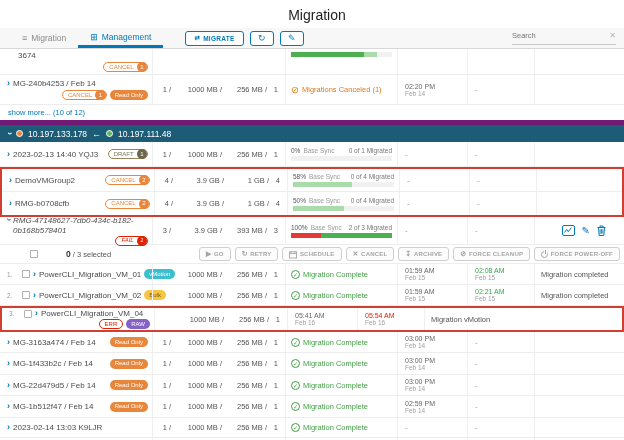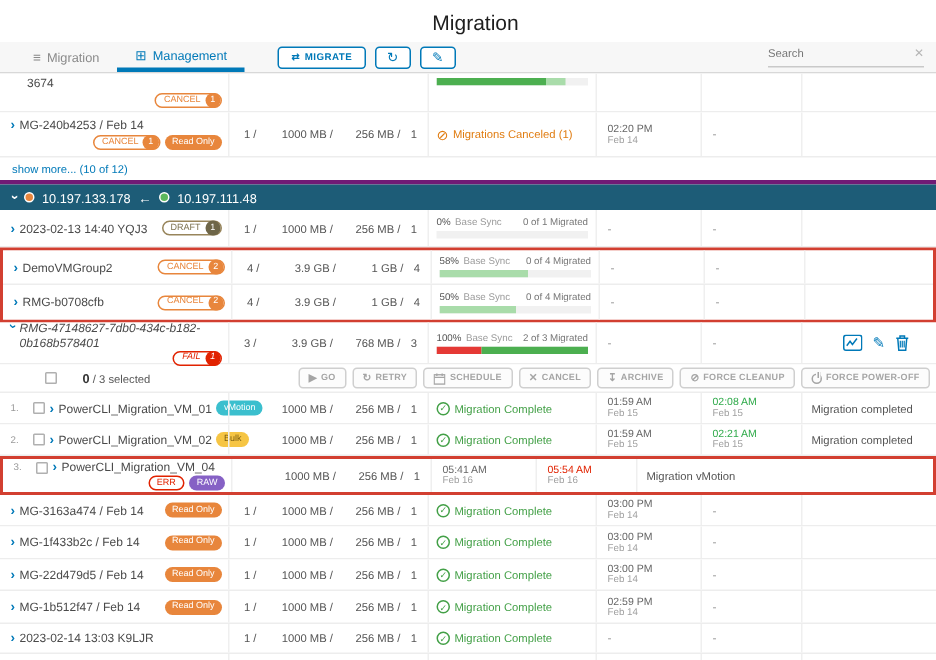--- a/index.html
+++ b/index.html
@@ -80,40 +80,40 @@
     border:1px solid currentColor; border-radius:50%; font-size:6px; flex:none; }
   .ic-check::after { content:"✓"; }
   .ic-err::after { content:"!"; font-weight:bold; }
   .ic-slash { border:none; width:auto; height:auto; font-size:9.5px; }
   .ic-slash::after { content:"⊘"; }
 
   
   .t1 { font-size:7px; color:#666; } .t2 { font-size:6.5px; color:#a0a0a0; }
   .t1.green { color:#2faa4a; } .t1.red { color:#e12200; }
 
-  .linkrow { padding:3px 8px; border-bottom:3px solid #701a75; }
+  .linkrow { padding:3px 8px; border-bottom:5px solid #701a75; }
   .lnk { color:#0079b8; font-size:7.5px; }
 
   
   .sitebar { display:flex; align-items:center; gap:5px; background:#1d5c77; color:#fff;
     height:17px; padding:0 8px; font-size:8.5px; }
   .sitebar .chevw { color:#fff; transform:rotate(90deg); font-size:9px; font-weight:bold; }
   .dot { width:7px; height:7px; border-radius:50%; flex:none; border:1px solid #fff; }
   .dot-src { background:#e8863c; } .dot-dst { background:#5cb85c; }
   .arrow { font-size:9px; }
 
   
   .alert { border:2px solid #d23f31; }
   .alert .row:last-child { border-bottom:0; }
 
   
   .selbar { display:flex; align-items:center; height:19px; border-bottom:1px solid #ededed;
     padding:0 4px 0 30px; background:#fff; }
   .cb { width:8px; height:8px; border:1px solid #b0b0b0; border-radius:1px; background:#fff; flex:none; }
-  .selcount { margin-left:17px; font-size:7.5px; color:#555; }
+  .selcount { margin-left:28px; font-size:7.5px; color:#555; }
   .selcount b { font-size:8.5px; color:#333; }
   .tbtns { margin-left:auto; display:flex; gap:4px; }
   .tbtn { display:flex; align-items:center; gap:2.5px; border:1px solid #cfcfcf; color:#a5a5a5;
     background:#fcfcfc; border-radius:3px; font-size:6px; font-weight:bold; height:14px;
     padding:0 6px; letter-spacing:.2px; }
   .gico { font-size:7px; }
   .ic-power { width:7px; height:7px; border:1px solid #a5a5a5; border-radius:50%; position:relative; flex:none; }
   .ic-power::after { content:""; position:absolute; left:2px; top:-2px; width:1px; height:4px;
     background:#a5a5a5; border-left:1px solid #fcfcfc; border-right:1px solid #fcfcfc; }
 
@@ -343,21 +343,21 @@
       <span class="bline" style="margin-top:0;">
         <span class="pill pill-fail">
             <span>FAIL</span>
             <span class="cnt">1</span>
           </span>
       </span>
     </div>
     <div class="c-counts">
       <span class="cv cv1">3 /</span>
       <span class="cv cv2">3.9 GB /</span>
-      <span class="cv cv3">768 MB /</span>
+      <span class="cv cv3">393 MB /</span>
       <span class="cv cv4">3</span>
     </div>
     <div class="c-prog">
       <div class="pline">
         <span class="ppct">100%</span>
         <span class="pkind">Base Sync</span>
         <span class="pmig">2 of 3 Migrated</span>
       </div>
       <div class="pbar">
           <span class="seg sg-red w30"></span>

